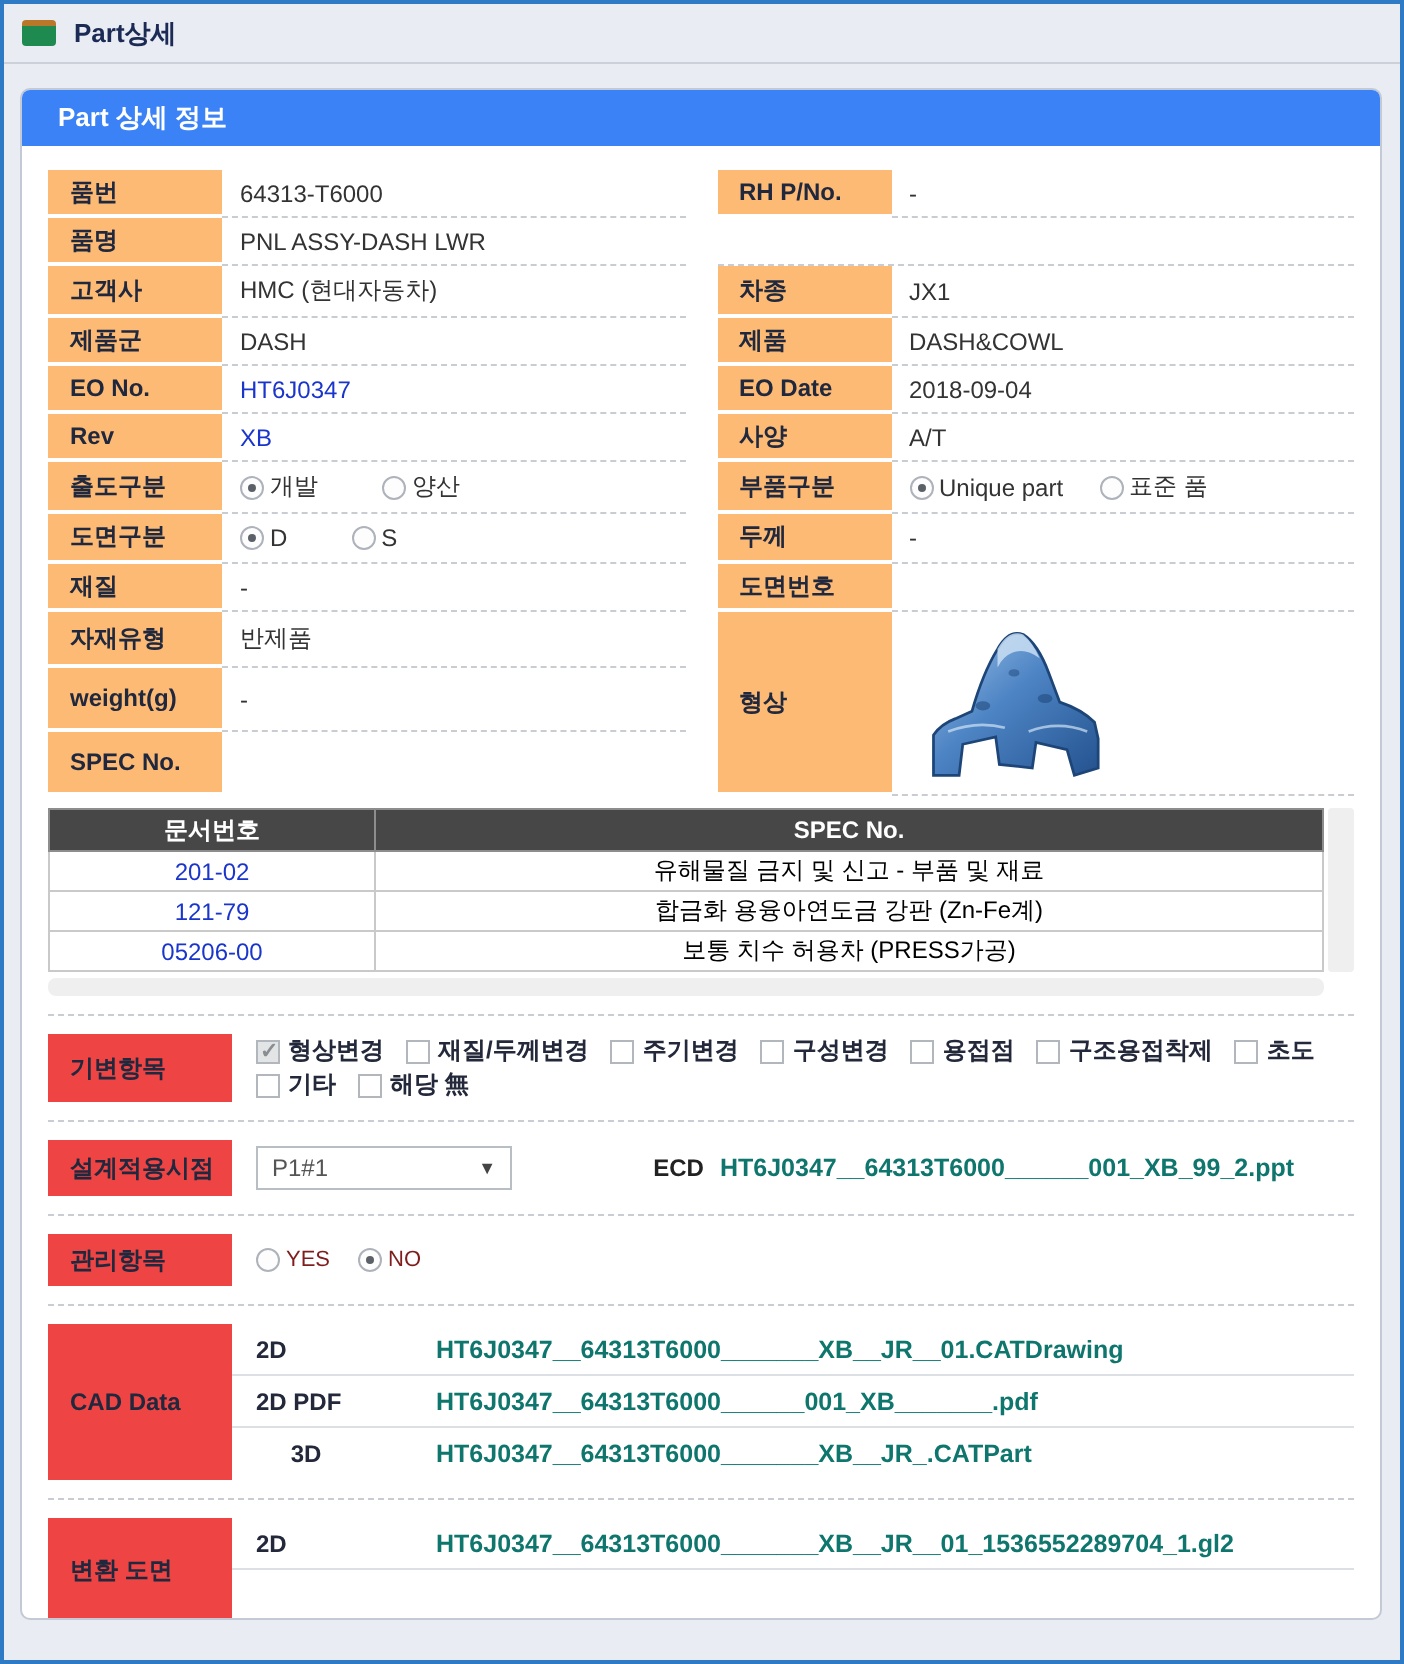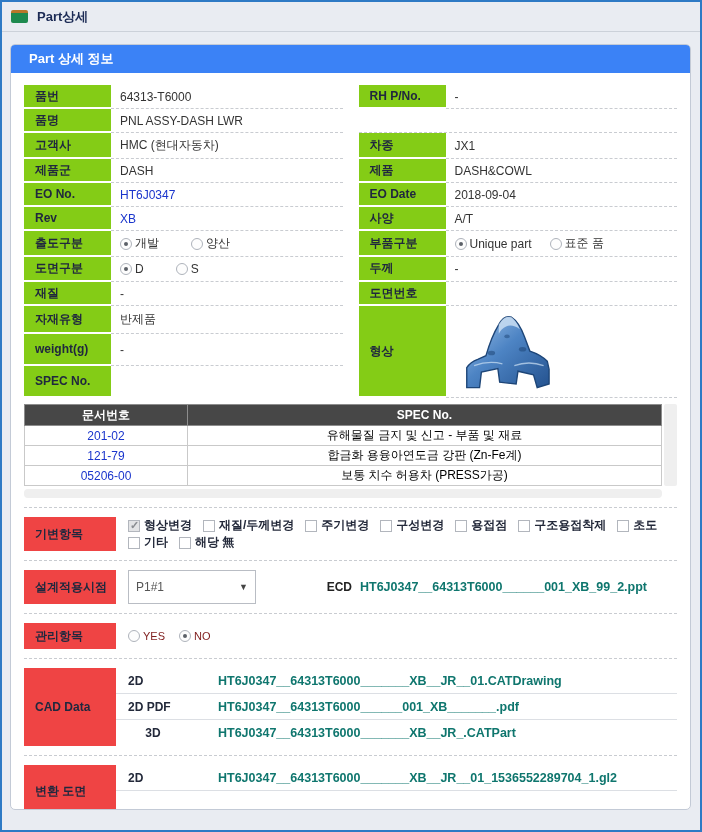--- a/index.html
+++ b/index.html
@@ -22,21 +22,21 @@
   .panel { position:absolute; left:8px; right:9px; top:42px; bottom:20px;
            background:#fff; border:1px solid #c3cad6; border-radius:5px; overflow:hidden; }
   .panel-title { height:28px; background:#3b82f6; color:#fff; font-weight:bold;
                  font-size:13px; line-height:28px; padding-left:18px; }
   .panel-body { padding:12px 13px 0 13px; }
 
   
   .info-grid { display:flex; gap:16px; }
   .col { flex:1; min-width:0; }
   .row { display:flex; align-items:stretch; }
-  .lbl { width:87px; flex:0 0 87px; background:#84cc16; border-bottom:2px solid #fff;
+  .lbl { width:87px; flex:0 0 87px; background:#fdba74; border-bottom:2px solid #fff;
          display:flex; align-items:center; padding-left:11px; font-size:12px;
          color:#20283e; font-weight:bold; }
   .val { flex:1; display:flex; align-items:center; gap:6px; padding-left:9px;
          font-size:12px; color:#333; border-bottom:1px dashed #c9ccd1; min-width:0; }
   .val.nodash { border-bottom:none; }
   .spacer-row { border-bottom:1px dashed #c9ccd1; }
   a.lnk { color:#1a35cc; text-decoration:none; cursor:pointer; }
   .r24{min-height:24px}.r25{min-height:25px}.r26{min-height:26px}.r28{min-height:28px}.r32{min-height:32px}.r92{min-height:92px}
 
   
@@ -67,21 +67,21 @@
 
   .dashsep { border-top:1px dashed #c9ccd1; margin:9px 0; }
 
   
   .sec-row { display:flex; align-items:stretch; }
   .sec-lbl { width:92px; flex:0 0 92px; background:#ef4444; display:flex;
              align-items:center; padding-left:11px; font-size:12px; color:#20283e;
              font-weight:bold; }
   .sec-val { flex:1; display:flex; align-items:center; padding-left:12px; }
 
-  .select-box { width:128px; height:34px; border:1px solid #b9bdc4; background:#fff;
+  .select-box { width:128px; height:22px; border:1px solid #b9bdc4; background:#fff;
         display:inline-flex; align-items:center; justify-content:space-between;
         padding:0 7px; font-size:12px; color:#555; cursor:pointer; }
   .select-box .caret { font-size:9px; color:#444; }
   .ecd-area { margin-left:auto; display:flex; align-items:flex-start; gap:8px;
               padding-right:30px; }
   .ecd-lbl { font-size:12px; font-weight:bold; color:#222; }
   .file-lnk { font-size:12.5px; font-weight:bold; color:#0f766e; text-decoration:none;
               cursor:pointer; white-space:nowrap; }
 
   .files-block { display:flex; }

